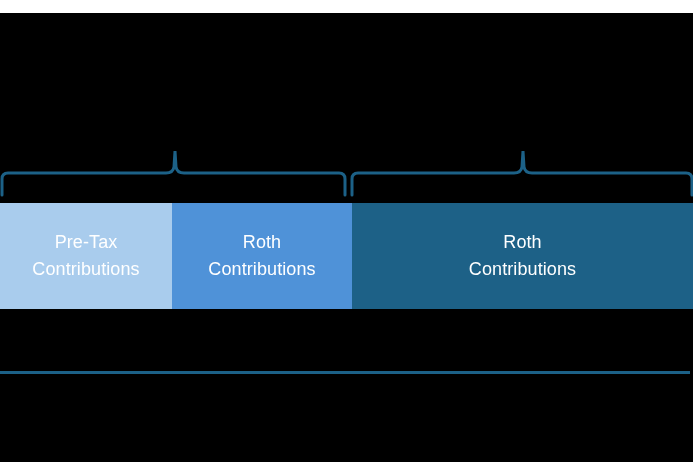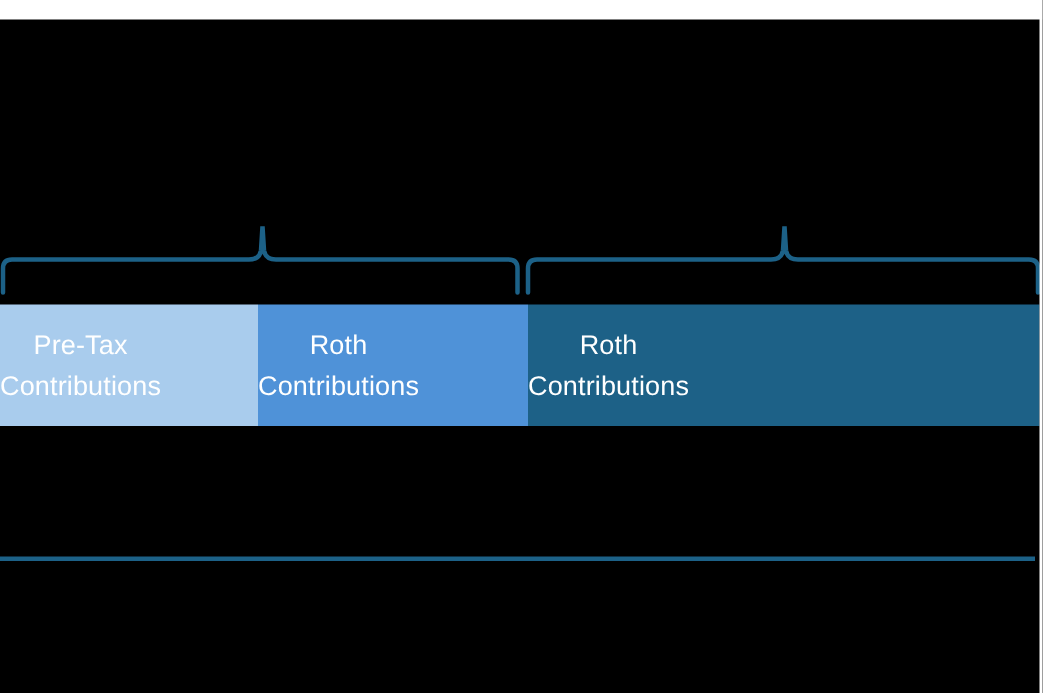--- a/index.html
+++ b/index.html
@@ -42,23 +42,24 @@
     top: 140px;
     width: 695px;
     height: 62px;
   }
   .brackets svg { display: block; }
 
   
   .bar {
     position: absolute;
     top: 203px;
-    height: 81px;
+    height: 106px;
     display: flex;
     align-items: center;
+    justify-content: center;
     box-sizing: border-box;
   }
   .bar-label {
     color: #ffffff;
     font-size: 18px;
     line-height: 27px;
     text-align: center;
     letter-spacing: 0.1px;
     white-space: pre-line;
   }

